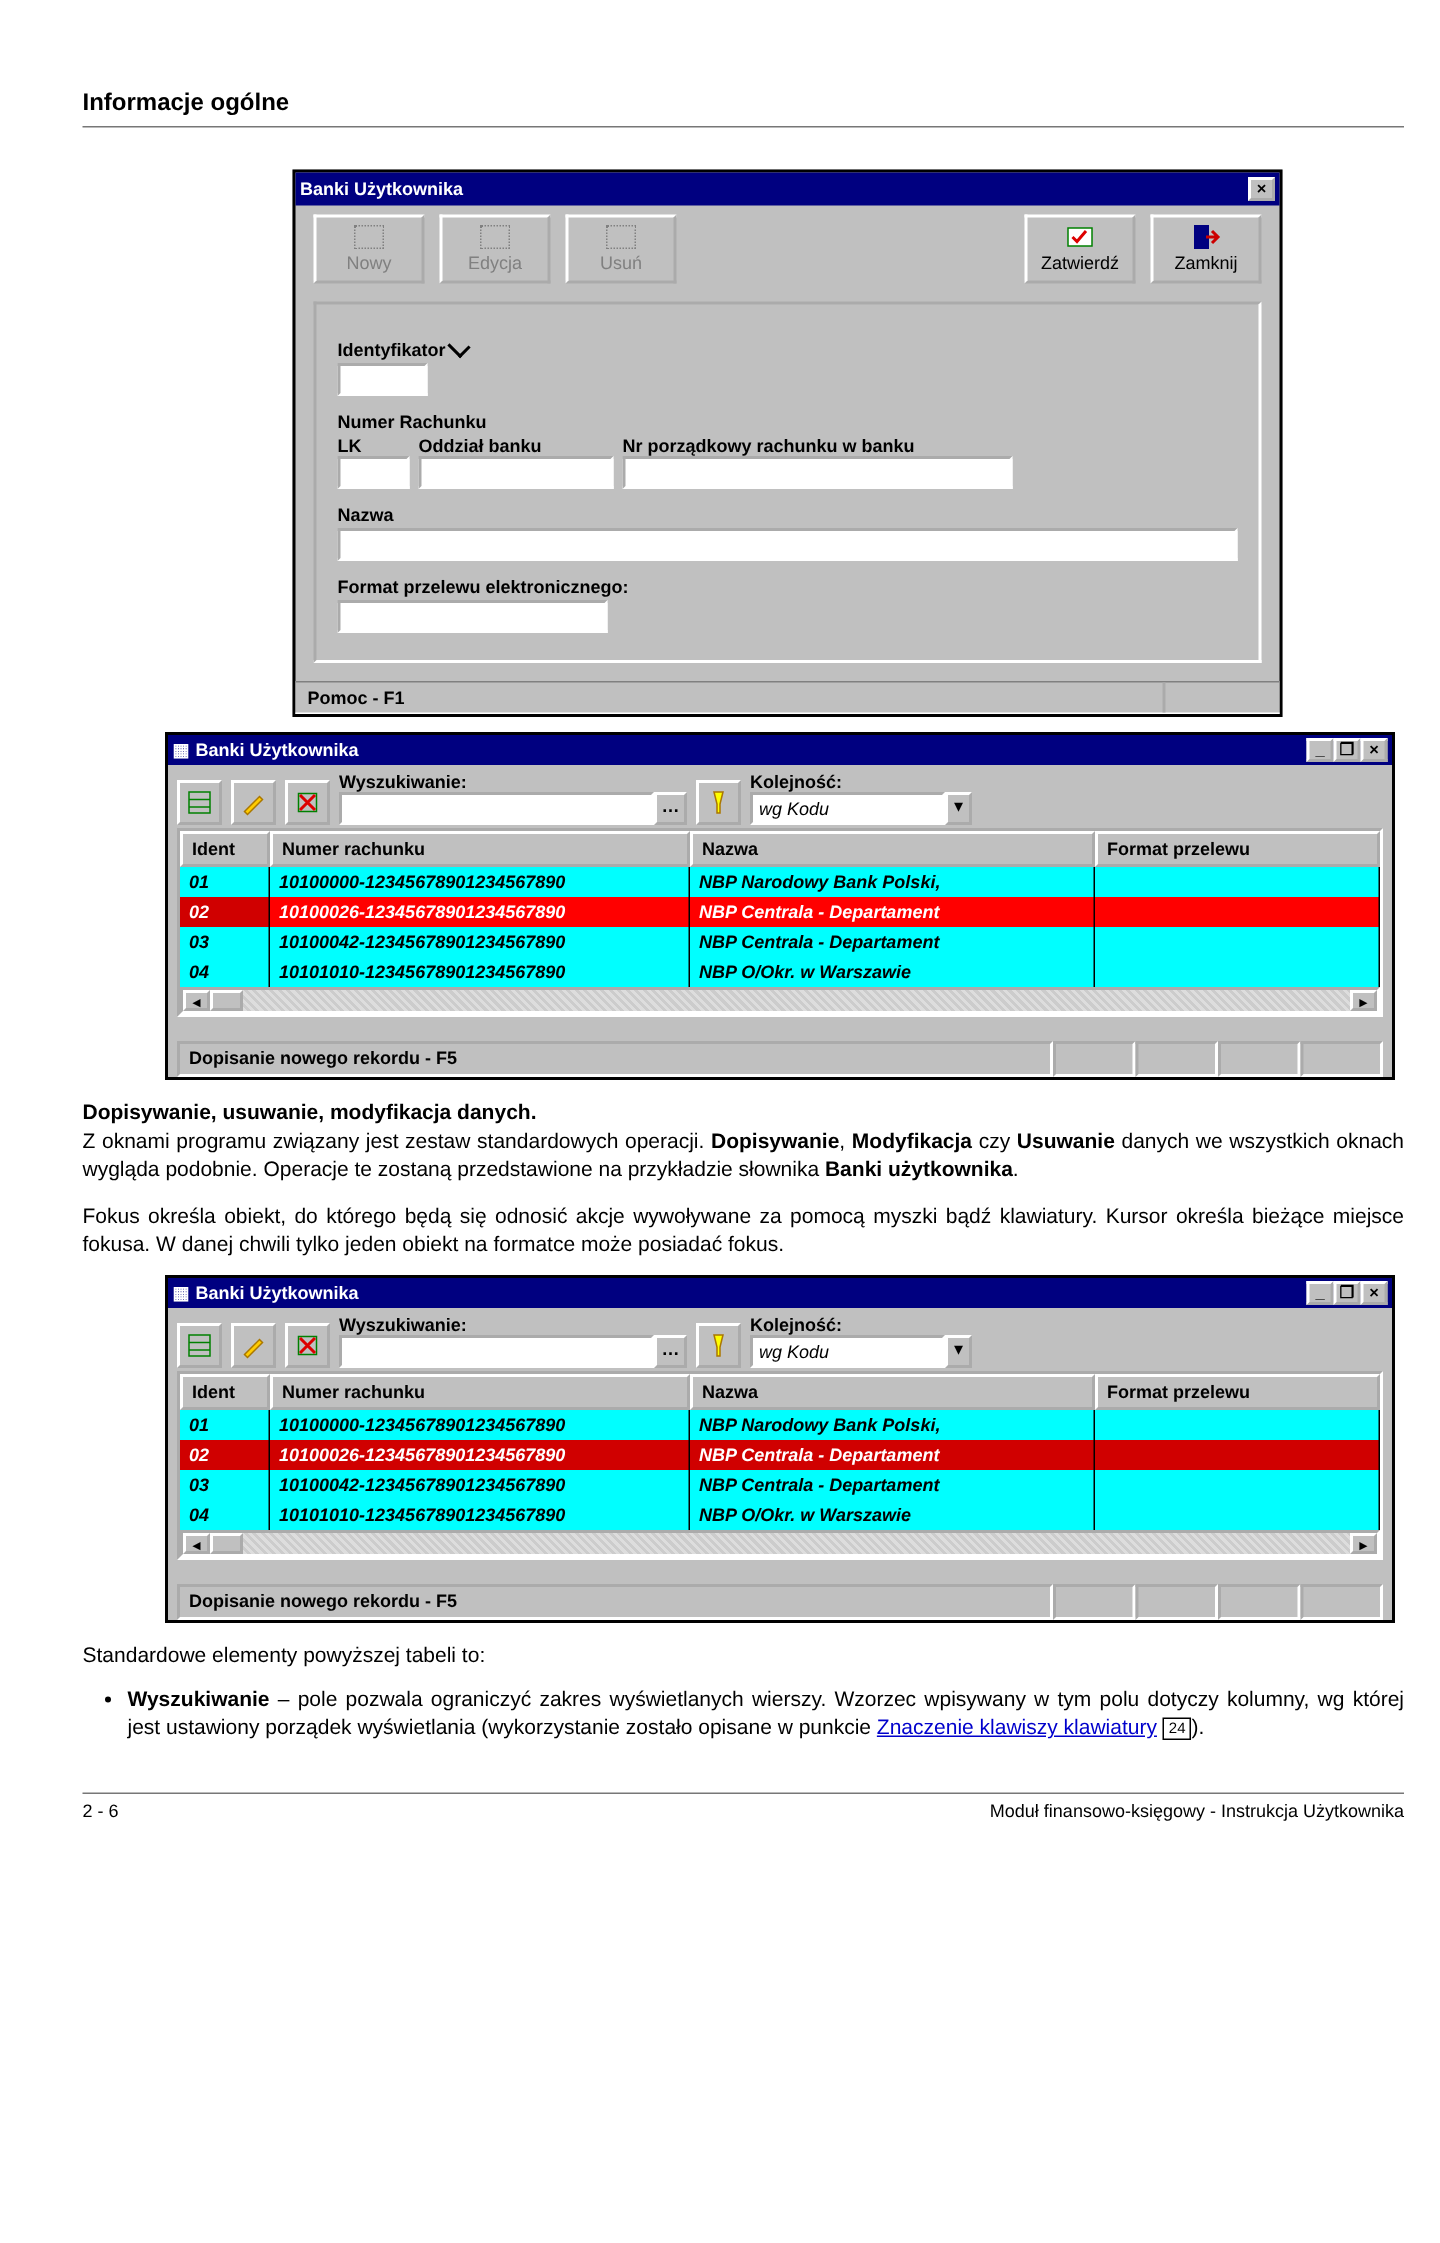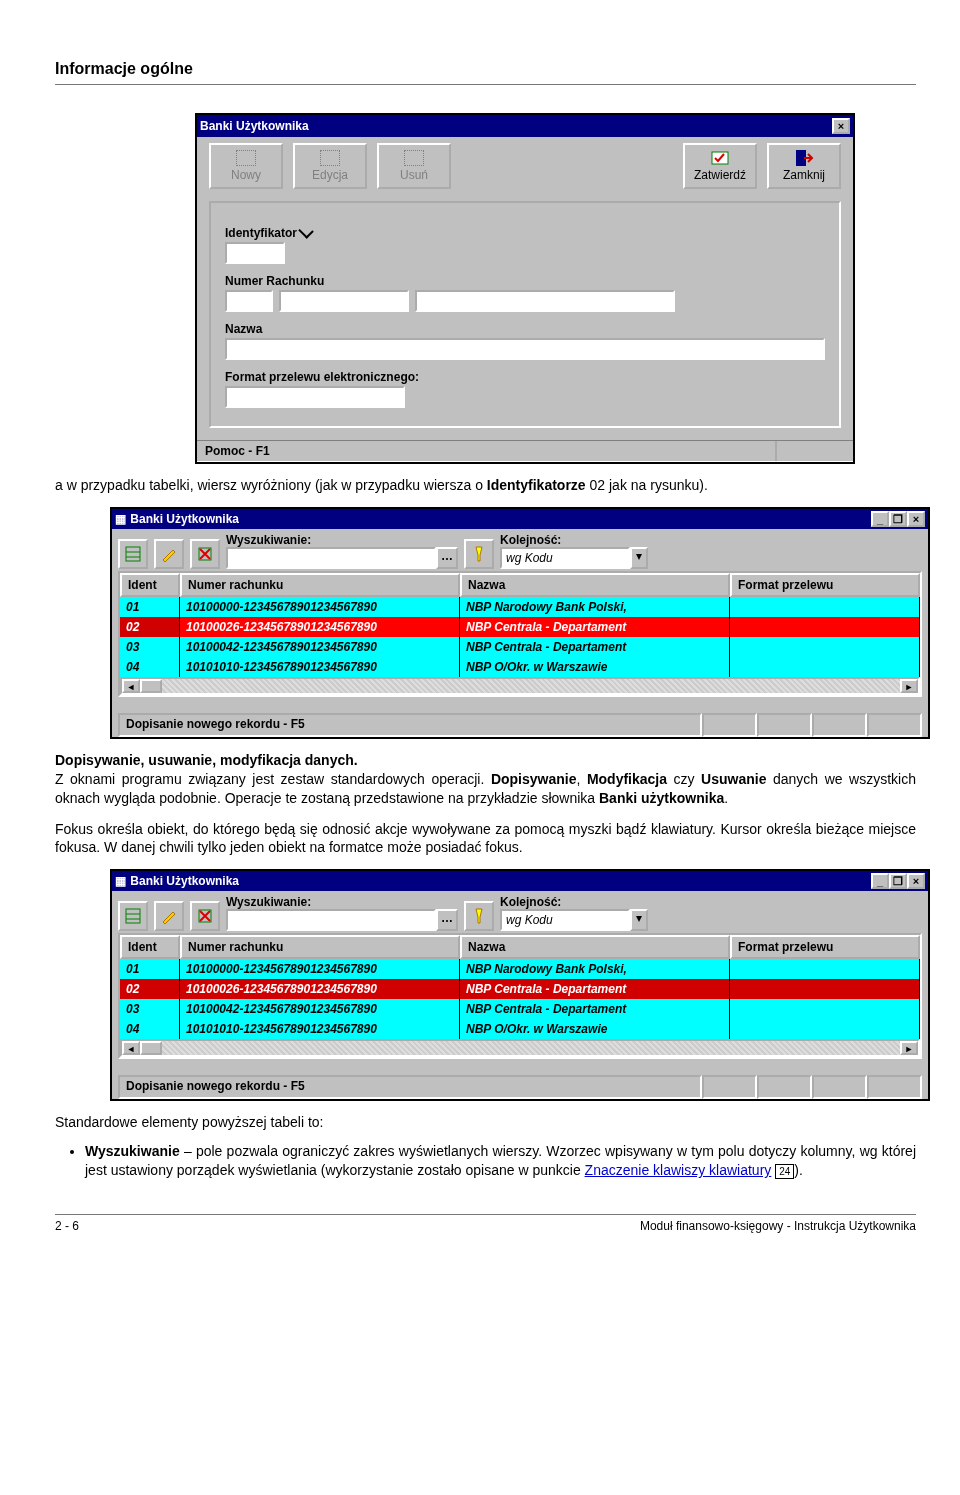--- a/index.html
+++ b/index.html
@@ -1,17 +1,17 @@
 <!DOCTYPE html>
 <html><head>
 <meta charset="utf-8">
 <style>
   * { box-sizing: border-box; margin: 0; padding: 0; }
   body { background: #fff; width: 960px; font-family: Verdana, Tahoma, sans-serif; font-size: 14px; color: #000; }
-  .page { padding: 60px 44px 30px 55px; }
+  .page { padding: 60px 24px 30px 55px; }
   .page-title { font-weight: bold; font-size: 16px; margin-bottom: 6px; }
   .hr { border: 0; border-top: 1px solid #777; margin-bottom: 28px; }
   .hr2 { border: 0; border-top: 1px solid #777; margin-top: 34px; }
 
   
   .win { width: 660px; margin: 0 auto 10px 140px; border: 2px solid #000; background: #c0c0c0; font-family: "MS Sans Serif", Tahoma, sans-serif; font-size: 12px; }
   .titlebar { background: #000080; color: #fff; display: flex; align-items: center; height: 22px; padding: 0 3px; font-weight: bold; }
   .titlebar .sp { flex: 1; }
   .closebox { width: 18px; height: 16px; background: #c0c0c0; border: 2px outset #fff; color: #000; text-align: center; line-height: 12px; font-weight: bold; font-size: 11px; cursor: pointer; }
   .toolbar { display: flex; padding: 6px 12px; gap: 10px; }
@@ -112,39 +112,41 @@
             <rect x="2" y="0" width="10" height="16" fill="#000080"></rect>
             <path d="M10 8 l8 0 M14 4 l4 4 l-4 4" stroke="#c00" stroke-width="2" fill="none"></path>
           </svg>
         <span>Zamknij</span>
       </div>
     </div>
     <div class="panel">
       <span class="fld-label"><span>Identyfikator</span><span class="cursor"></span></span>
       <div class="txt" style="width:60px"></div>
       <span class="fld-label">Numer Rachunku</span>
+      <div class="sub-labels">
+        <div style="width:48px">LK</div>
+        <div style="width:130px">Oddział banku</div>
+        <div>Nr porządkowy rachunku w banku</div>
+      </div>
       <div class="row">
         <div class="txt" style="width:48px"></div>
         <div class="txt" style="width:130px"></div>
         <div class="txt" style="width:260px"></div>
       </div>
       <span class="fld-label">Nazwa</span>
       <div class="txt" style="width:100%"></div>
       <span class="fld-label">Format przelewu elektronicznego:</span>
       <div class="txt" style="width:180px"></div>
     </div>
     <div class="statusbar">
       <span>Pomoc - F1</span>
       <div class="seg"></div>
     </div>
   </div>
 
-  <p class="para">
-    <span>a w przypadku tabelki, wiersz wyróżniony (jak w przypadku wiersza o </span><b>Identyfikatorze</b><span> 02 jak na rysunku).</span>
-  </p>
 
   <div class="listwin">
     <div class="lw-title">
       <span style="margin-right:4px">▦</span>
       <span>Banki Użytkownika</span>
       <span class="sp"></span>
       <div class="closebox">_</div>
       <div class="closebox">❐</div>
       <div class="closebox">×</div>
     </div>

